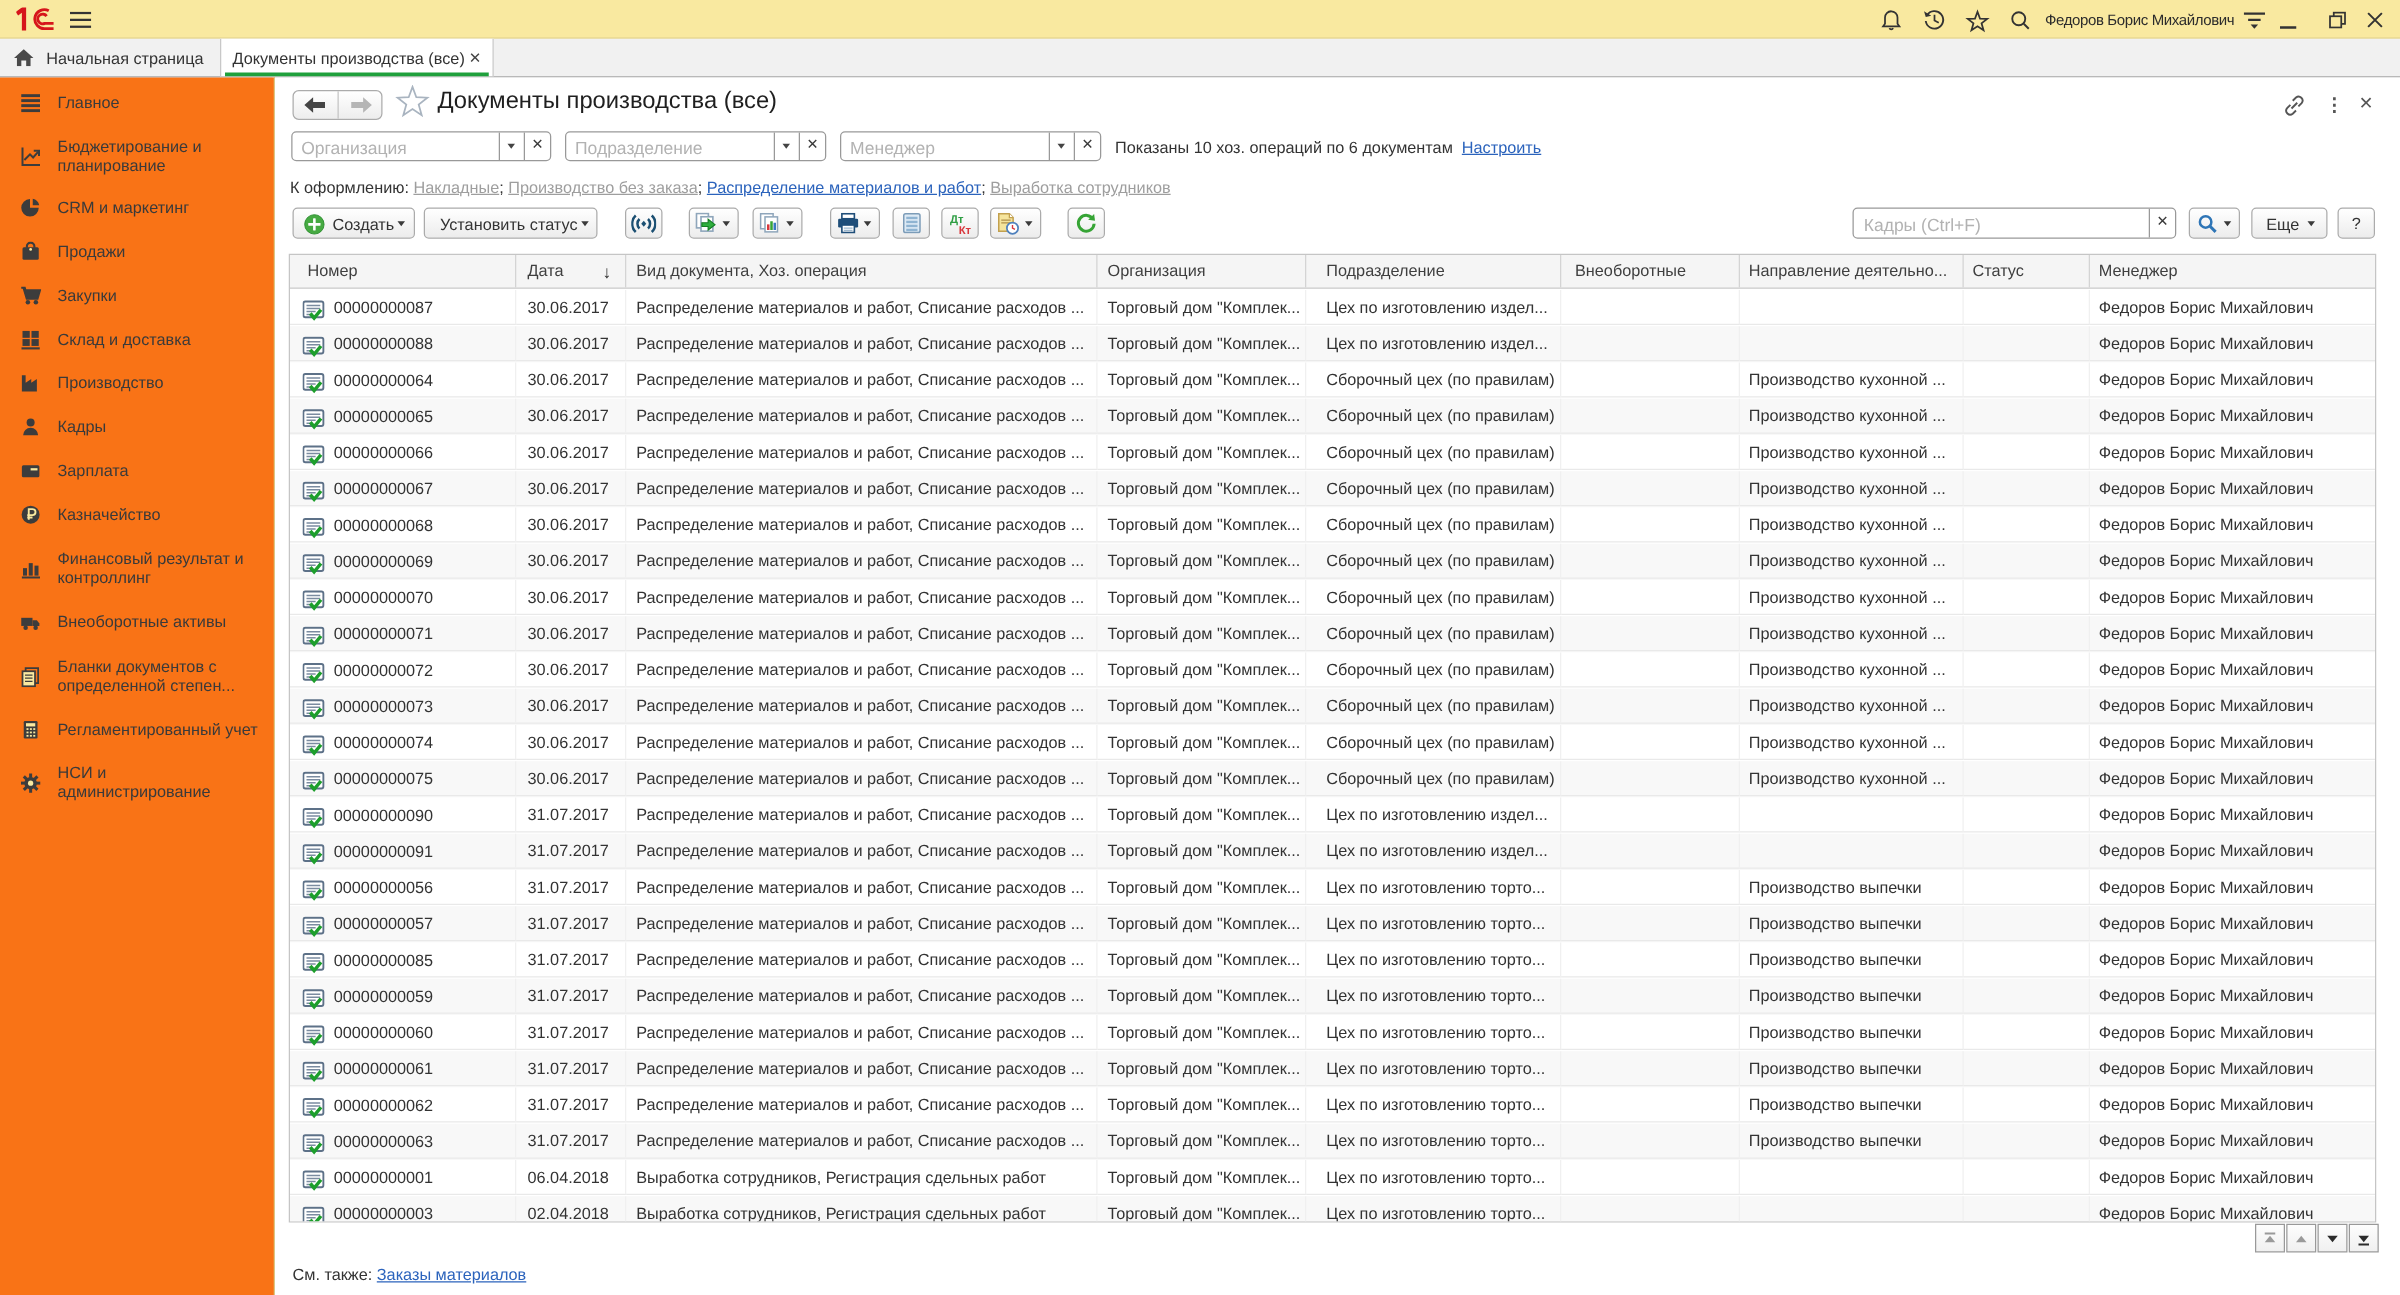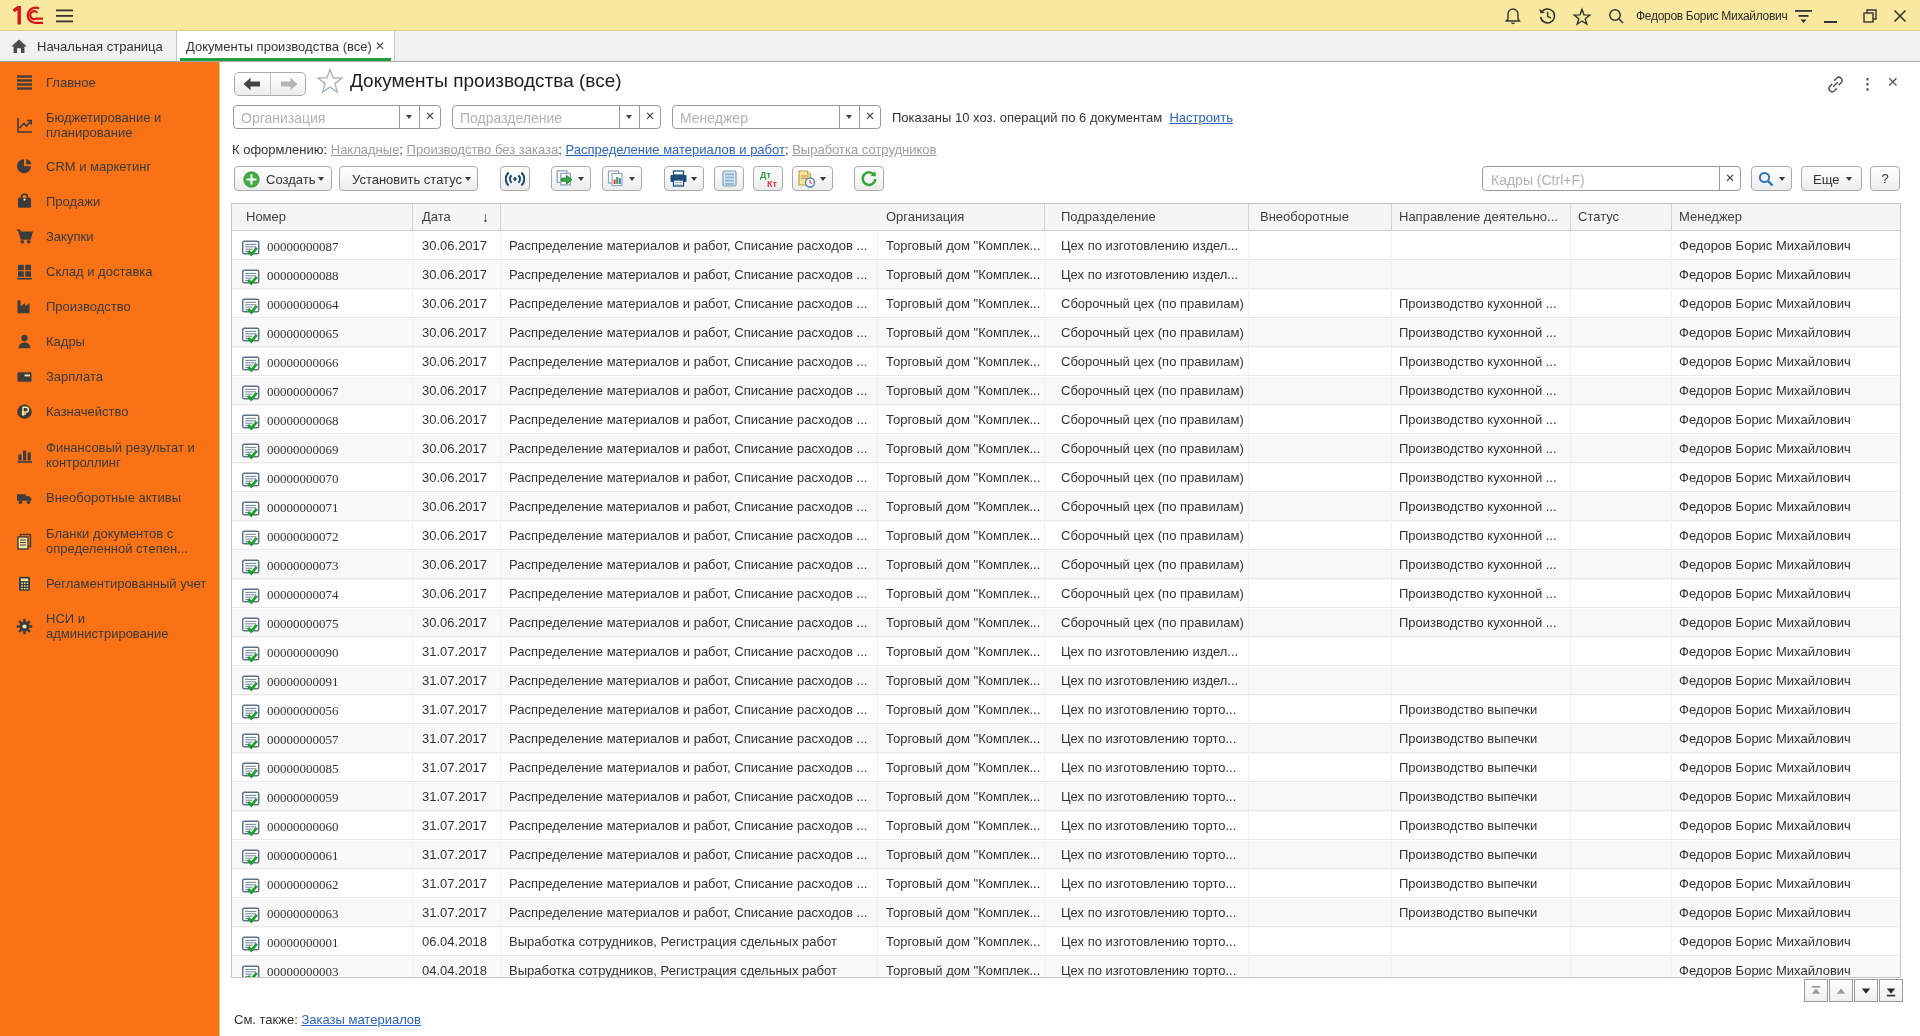--- a/index.html
+++ b/index.html
@@ -72,21 +72,21 @@
   border-right:1px solid #d4d4d4; white-space:nowrap; overflow:hidden; }
 .th:last-child { border-right:none; }
 .sortarr { position:absolute; right:11px; top:0; font-size:14px; color:#333; }
 .tbody { position:absolute; left:0; top:28px; width:1668px; height:746px; }
 .tr { position:absolute; left:0; width:1668px; height:29px; background:#fff; }
 .tr.alt { background:#f8f8f8; }
 .td { position:absolute; top:0; height:28px; line-height:28px; font-size:13px; color:#333;
   border-right:1px solid #f0f0f0; border-bottom:1px solid #e9e9e9; white-space:nowrap; overflow:hidden; }
 .td:last-child { border-right:none; }
 .dicon { vertical-align:middle; margin-right:7px; position:relative; top:1.5px; }
-.numtx { vertical-align:middle;font-family:Liberation Serif, serif; }
+.numtx { vertical-align:middle; }
 
 .scrollbtns { position:absolute; left:1586px; top:917px; }
 .sb { position:absolute; top:0; width:24px; height:23px; border:1px solid #999;
   background:linear-gradient(#fdfdfd,#f0f0f0); }
 .sb svg { position:absolute; left:3px; top:0px; }
 
 .seealso { position:absolute; left:16px; top:950px; font-size:13px; color:#333; }
 </style></head><body>
 
 <div class="topbar">
@@ -434,20 +434,21 @@
   <div class="btn" style="left:1583px;width:61px">
     <span class="btnlbl" style="left:11px">Еще</span>
     <span class="crt" style="position:absolute;right:9px;top:10px"></span>
     </div>
   <div class="btn" style="left:1652px;width:30px;text-align:center;line-height:23px">?</div>
 
   <div class="tbl">
     <div class="trh">
         <div class="th" style="left:0px;width:181px;padding-left:14px">Номер</div>
         <div class="th" style="left:181px;width:88px;padding-left:9px">Дата<span class="sortarr">↓</span></div>
+        <div class="th" style="left:269px;width:377px;padding-left:8px">Вид документа, Хоз. операция</div>
         <div class="th" style="left:646px;width:167px;padding-left:8px">Организация</div>
         <div class="th" style="left:813px;width:204px;padding-left:16px">Подразделение</div>
         <div class="th" style="left:1017px;width:143px;padding-left:11px">Внеоборотные</div>
         <div class="th" style="left:1160px;width:179px;padding-left:7px">Направление деятельно...</div>
         <div class="th" style="left:1339px;width:101px;padding-left:7px">Статус</div>
         <div class="th" style="left:1440px;width:230px;padding-left:7px">Менеджер</div>
       </div>
     <div class="tbody">
     <div class="tr" style="top:0px">
           <div class="td" style="left:0px;width:181px;padding-left:10px"><svg class="dicon" width="18" height="17" viewBox="0 0 18 17">
@@ -901,21 +902,21 @@
         </div>
         <div class="tr alt" style="top:725px">
           <div class="td" style="left:0px;width:181px;padding-left:10px"><svg class="dicon" width="18" height="17" viewBox="0 0 18 17">
               <rect x="0.7" y="1.2" width="16" height="12.6" rx="1.6" fill="#fff" stroke="#5d7188" stroke-width="1.5"></rect>
               <line x1="3.2" y1="4.4" x2="14.2" y2="4.4" stroke="#7a8ba0" stroke-width="1.1"></line>
               <line x1="3.2" y1="6.8" x2="14.2" y2="6.8" stroke="#7a8ba0" stroke-width="1.1"></line>
               <line x1="3.2" y1="9.2" x2="10.5" y2="9.2" stroke="#7a8ba0" stroke-width="1.1"></line>
               <line x1="3.2" y1="11.6" x2="6" y2="11.6" stroke="#7a8ba0" stroke-width="1.1"></line>
               <path d="M6.2 10.8 L9.3 14.4 L14.8 7.8" fill="none" stroke="#1d9e2c" stroke-width="2.8"></path>
             </svg><span class="numtx">00000000003</span></div>
-          <div class="td" style="left:181px;width:88px;padding-left:9px">04.04.2018</div>
+          <div class="td" style="left:181px;width:88px;padding-left:9px">02.04.2018</div>
           <div class="td" style="left:269px;width:377px;padding-left:8px">Выработка сотрудников, Регистрация сдельных работ</div>
           <div class="td" style="left:646px;width:167px;padding-left:8px">Торговый дом "Комплек...</div>
           <div class="td" style="left:813px;width:204px;padding-left:16px">Цех по изготовлению торто...</div>
           <div class="td" style="left:1017px;width:143px;padding-left:11px"></div>
           <div class="td" style="left:1160px;width:179px;padding-left:7px"></div>
           <div class="td" style="left:1339px;width:101px;padding-left:7px"></div>
           <div class="td" style="left:1440px;width:230px;padding-left:7px">Федоров Борис Михайлович</div>
         </div>
     </div>
   </div>

